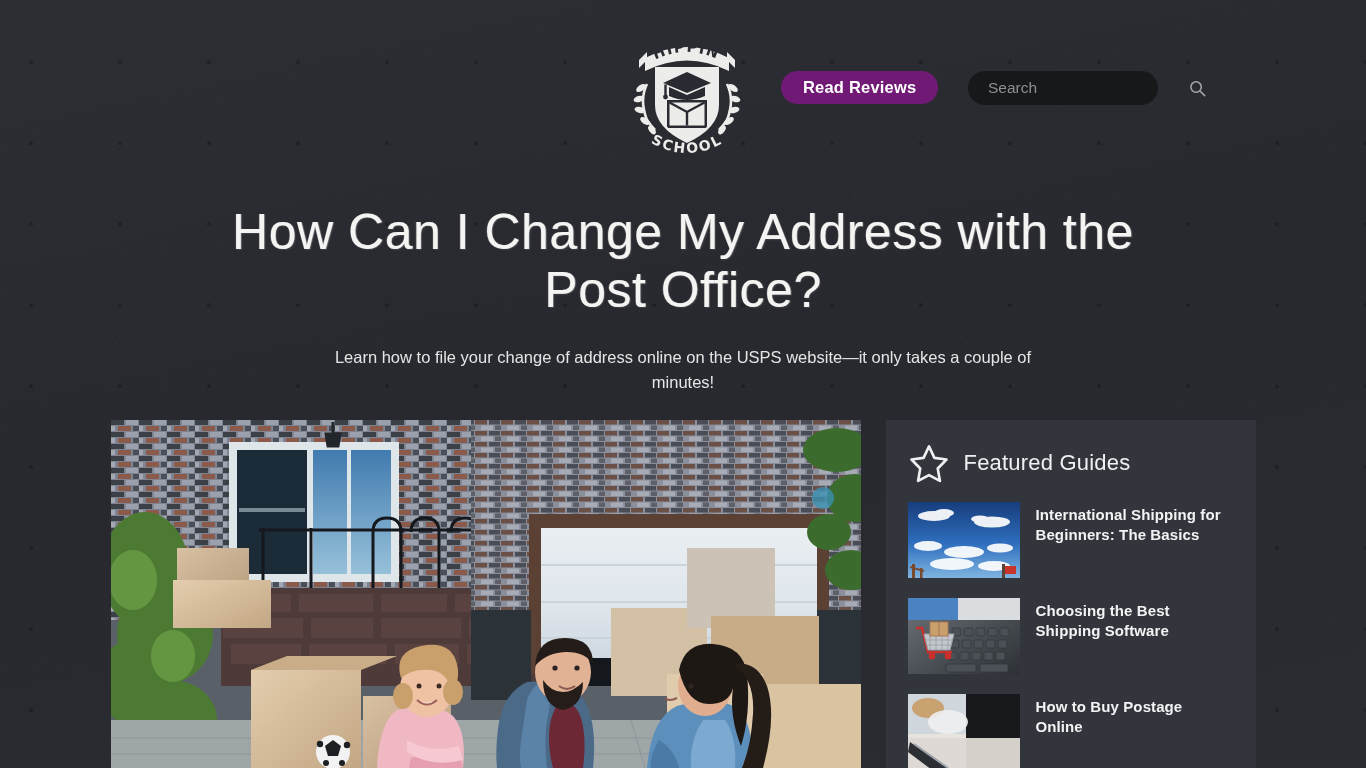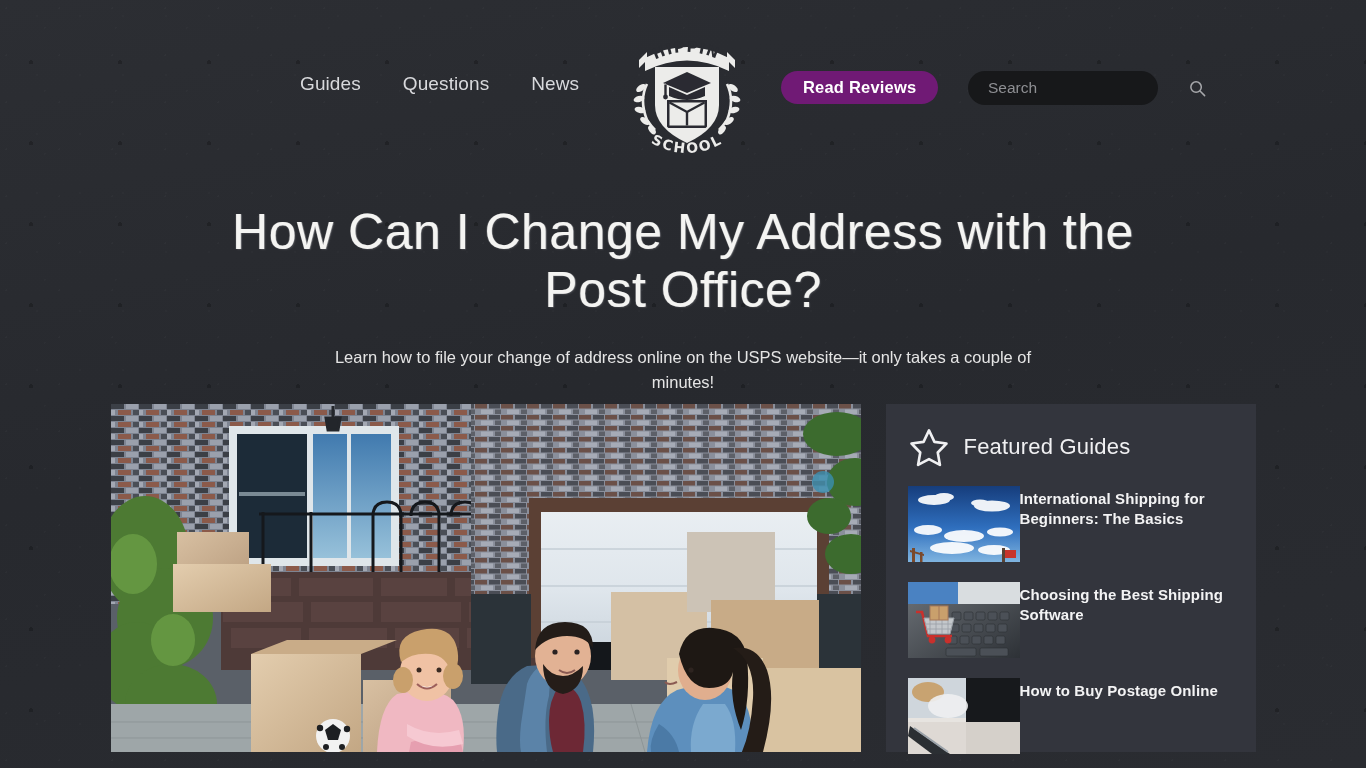--- a/index.html
+++ b/index.html
@@ -132,21 +132,21 @@
     margin: 26px auto 0;
     text-align: center;
     font-size: 16.5px;
     line-height: 25px;
     color: #e5e5e5;
   }
 
   
   .content {
     position: absolute;
-    top: 404px;
+    top: 420px;
     left: 0;
     width: 1366px;
     height: 348px;
     display: flex;
     justify-content: center;
     gap: 25px;
   }
 
   
   .hero-img {
@@ -175,20 +175,21 @@
   .star-icon { width: 42px; height: 42px; flex: none; }
   .sb-title {
     font-size: 22px;
     color: #f0f0f2;
     font-weight: normal;
     letter-spacing: 0.2px;
   }
 
   .sb-item {
     display: flex;
+    gap: 16px;
     align-items: flex-start;
     margin-bottom: 20px;
     cursor: pointer;
   }
   .sb-thumb {
     width: 112px;
     height: 76px;
     flex: none;
     overflow: hidden;
     background: #2d2f36;
@@ -201,25 +202,20 @@
     color: #f3f3f4;
     padding-top: 3px;
     letter-spacing: 0.1px;
   }
 </style>
 </head>
 <body>
 
 <div class="header">
 
-  <nav class="nav">
-    <a class="nav-item" href="#">Guides</a>
-    <a class="nav-item" href="#">Questions</a>
-    <a class="nav-item" href="#">News</a>
-  </nav>
 
   <div class="logo">
     <svg viewBox="0 0 140 140" xmlns="http://www.w3.org/2000/svg">
       <defs>
         <filter id="rough">
           <feTurbulence type="fractalNoise" baseFrequency="0.85" numOctaves="3" result="n"></feTurbulence>
           <feDisplacementMap in="SourceGraphic" in2="n" scale="1.4"></feDisplacementMap>
         </filter>
         <clipPath id="shieldClip">
           <path d="M40 42 L100 42 L100 78 Q100 100 70 114 Q40 100 40 78 Z"></path>

